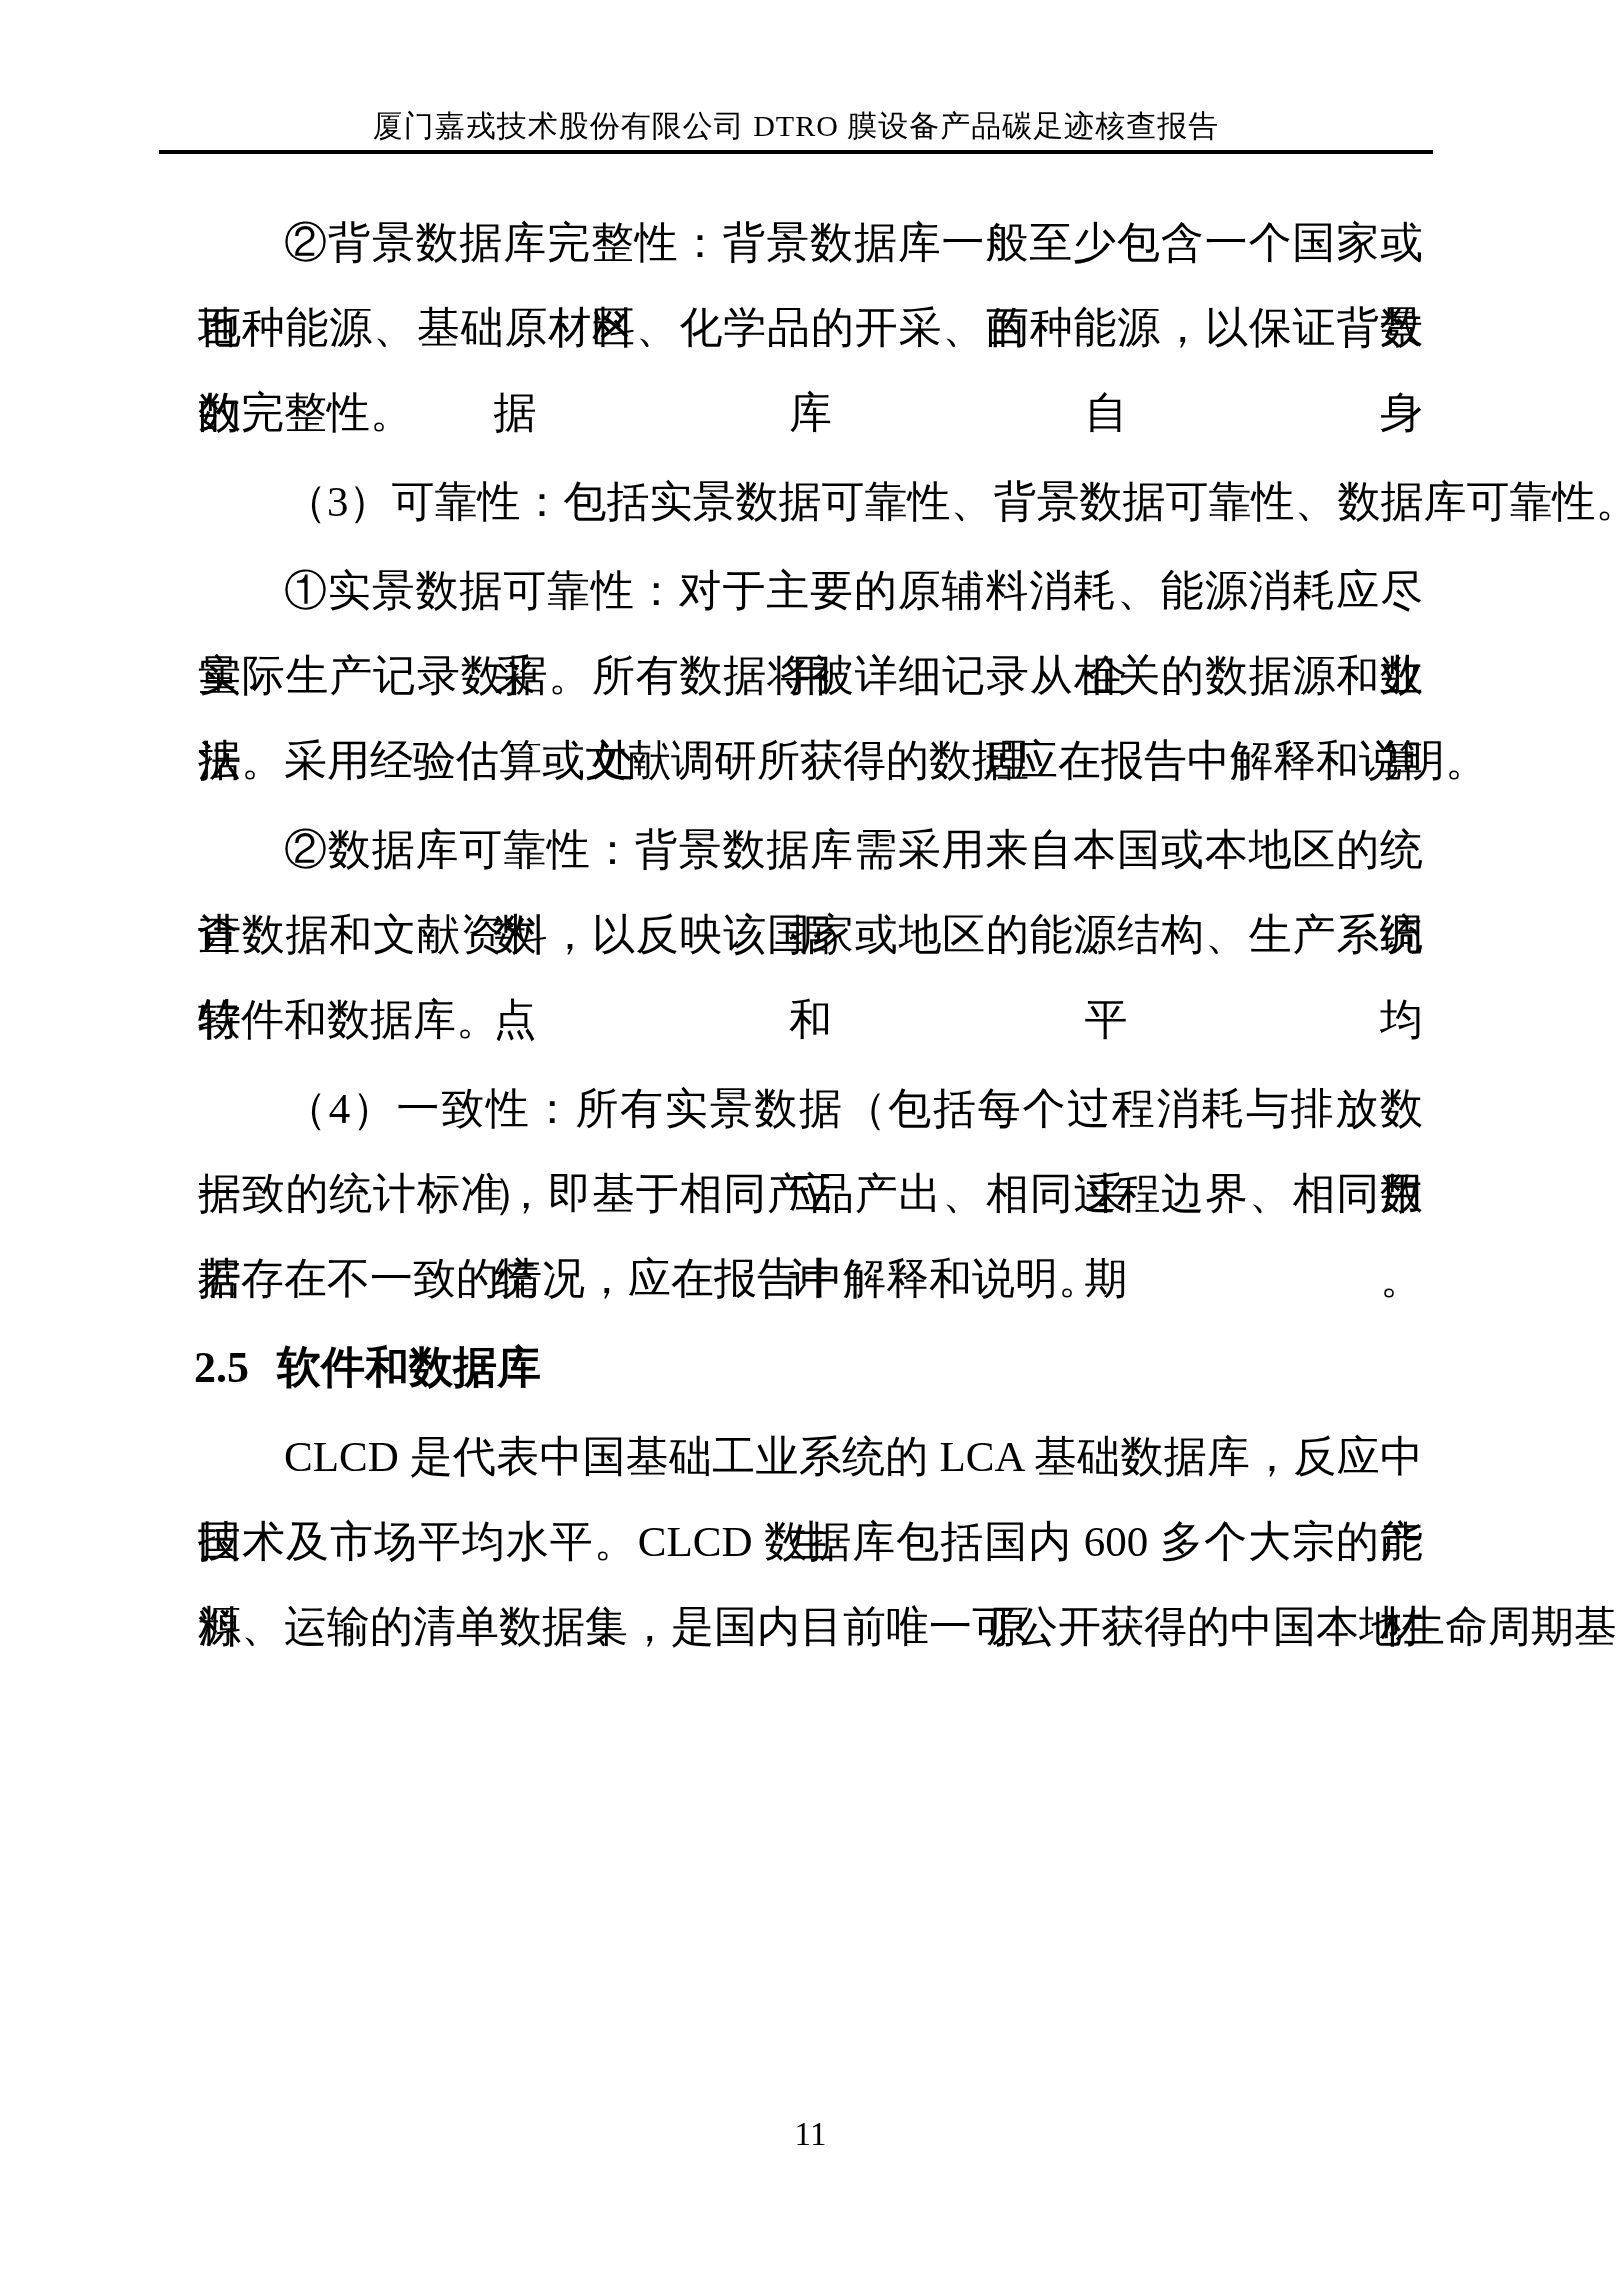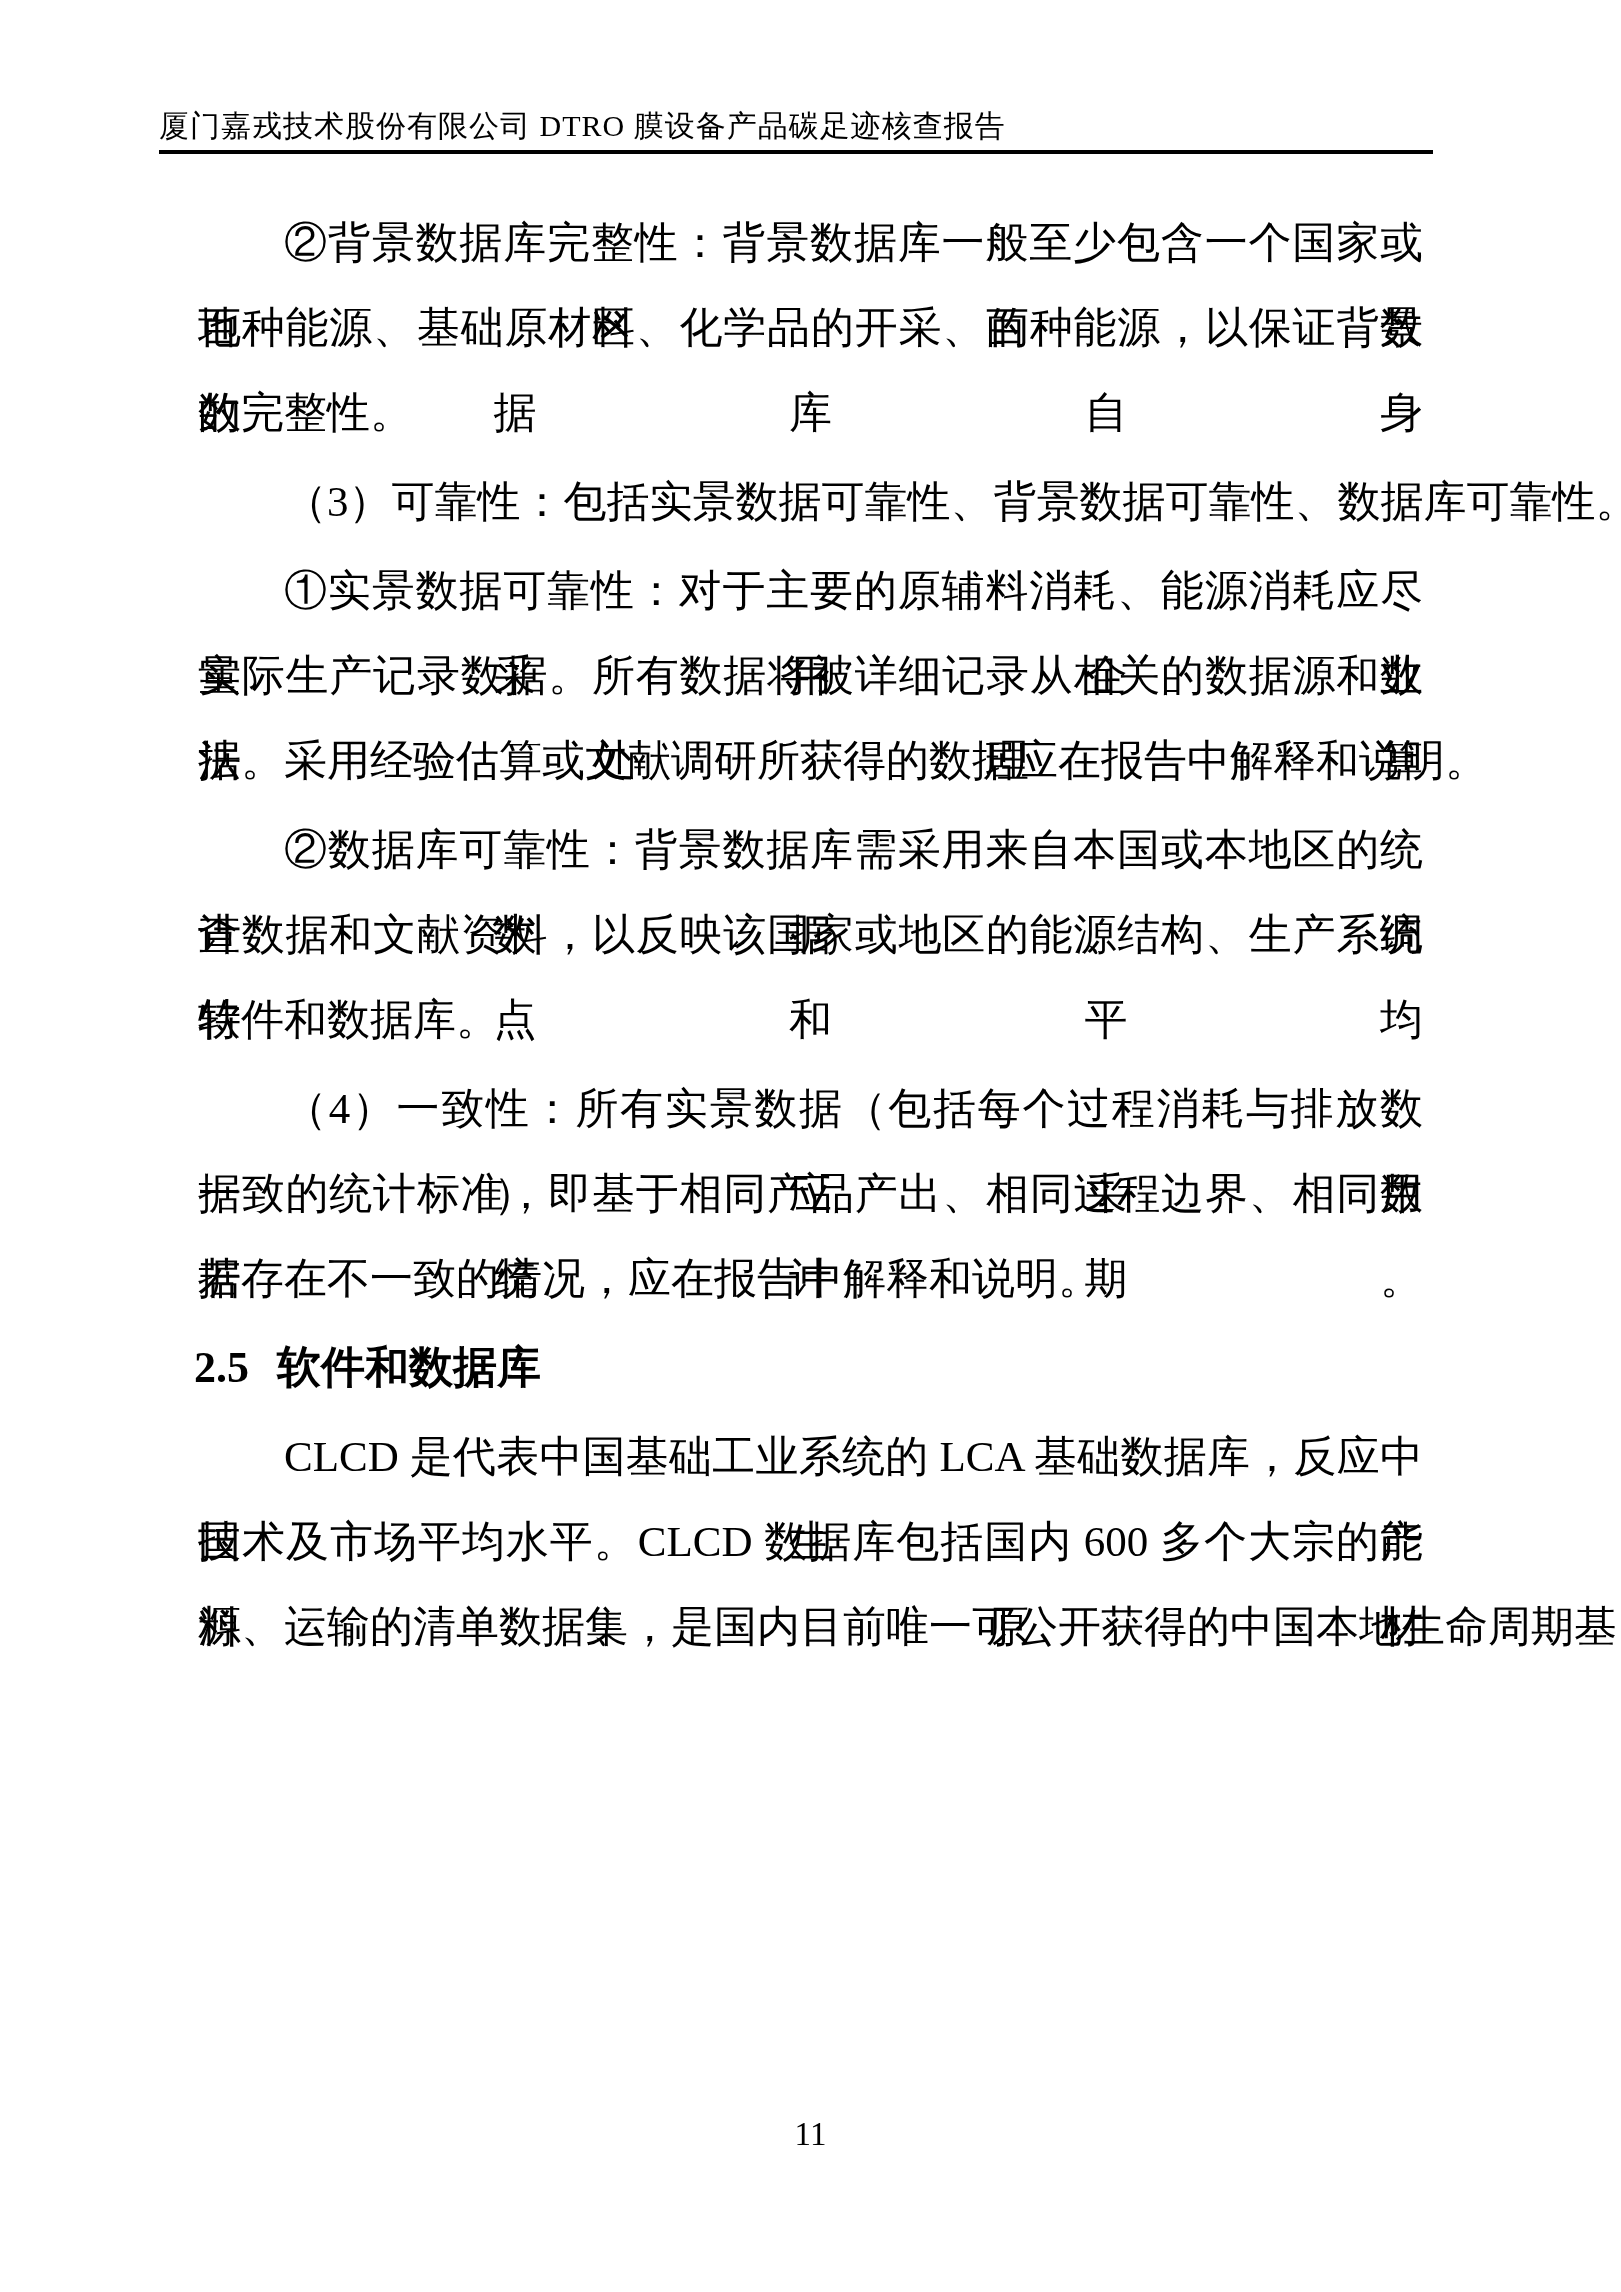--- a/index.html
+++ b/index.html
@@ -15,20 +15,21 @@
   
   .page-header {
     position: absolute;
     left: 159px;
     top: 0;
     width: 1274px;
     height: 150px;
     border-bottom: 4.9px solid #000000;
     display: flex;
     align-items: flex-end;
+    justify-content: center;
   }
   .page-header .title {
     font-size: 30px;
     line-height: 1;
     padding-bottom: 8.8px;
     letter-spacing: 1px;
     white-space: nowrap;
   }
   
   .doc-body {

